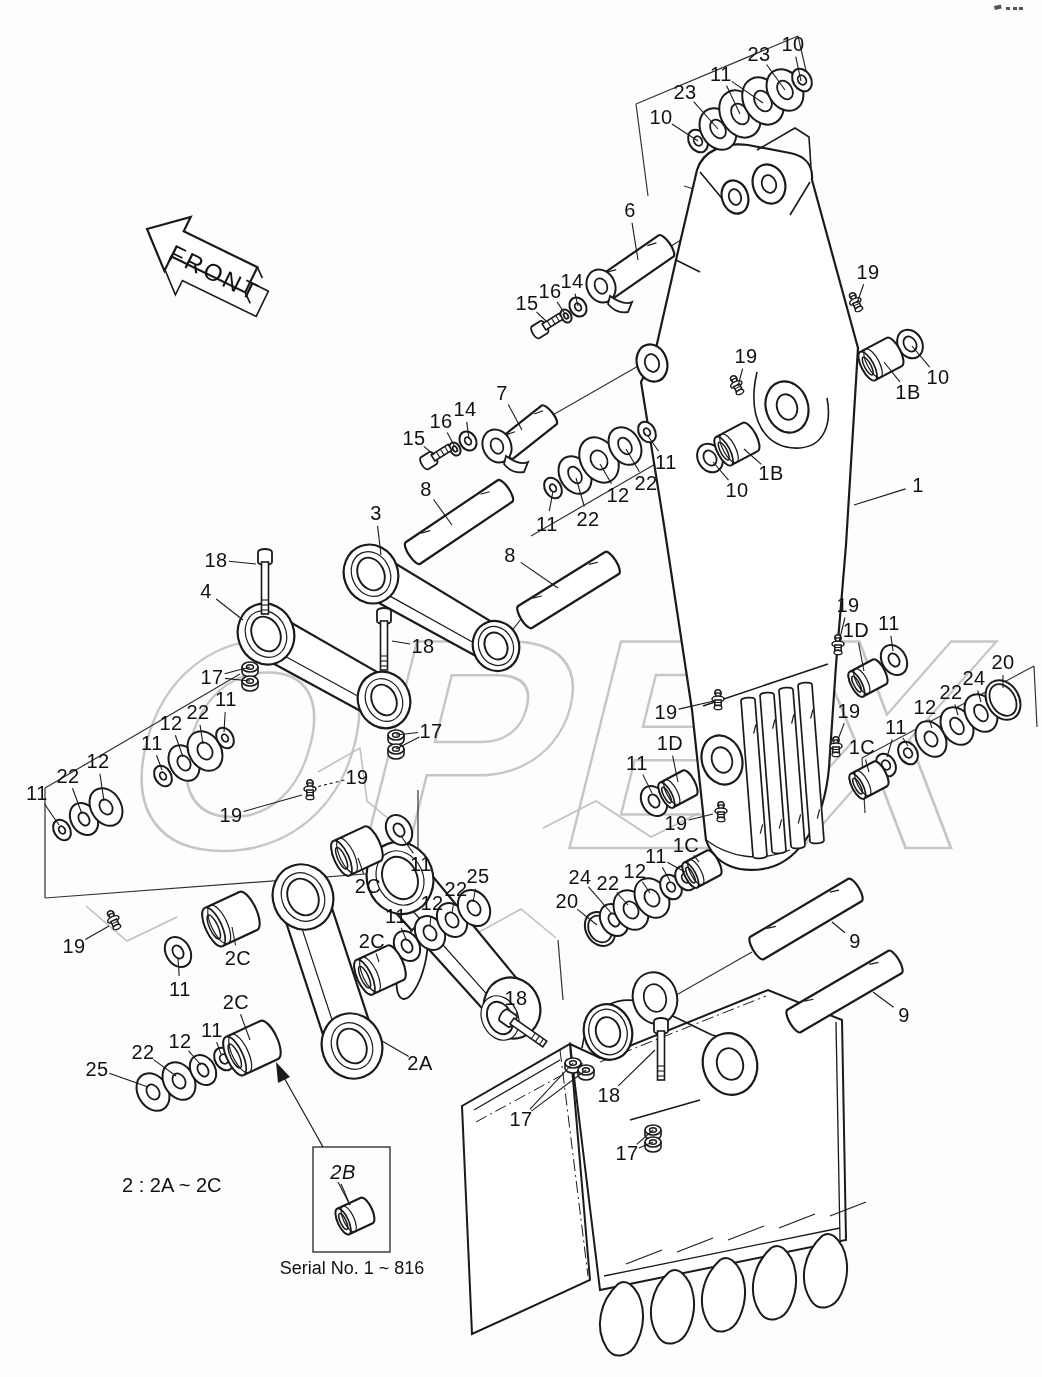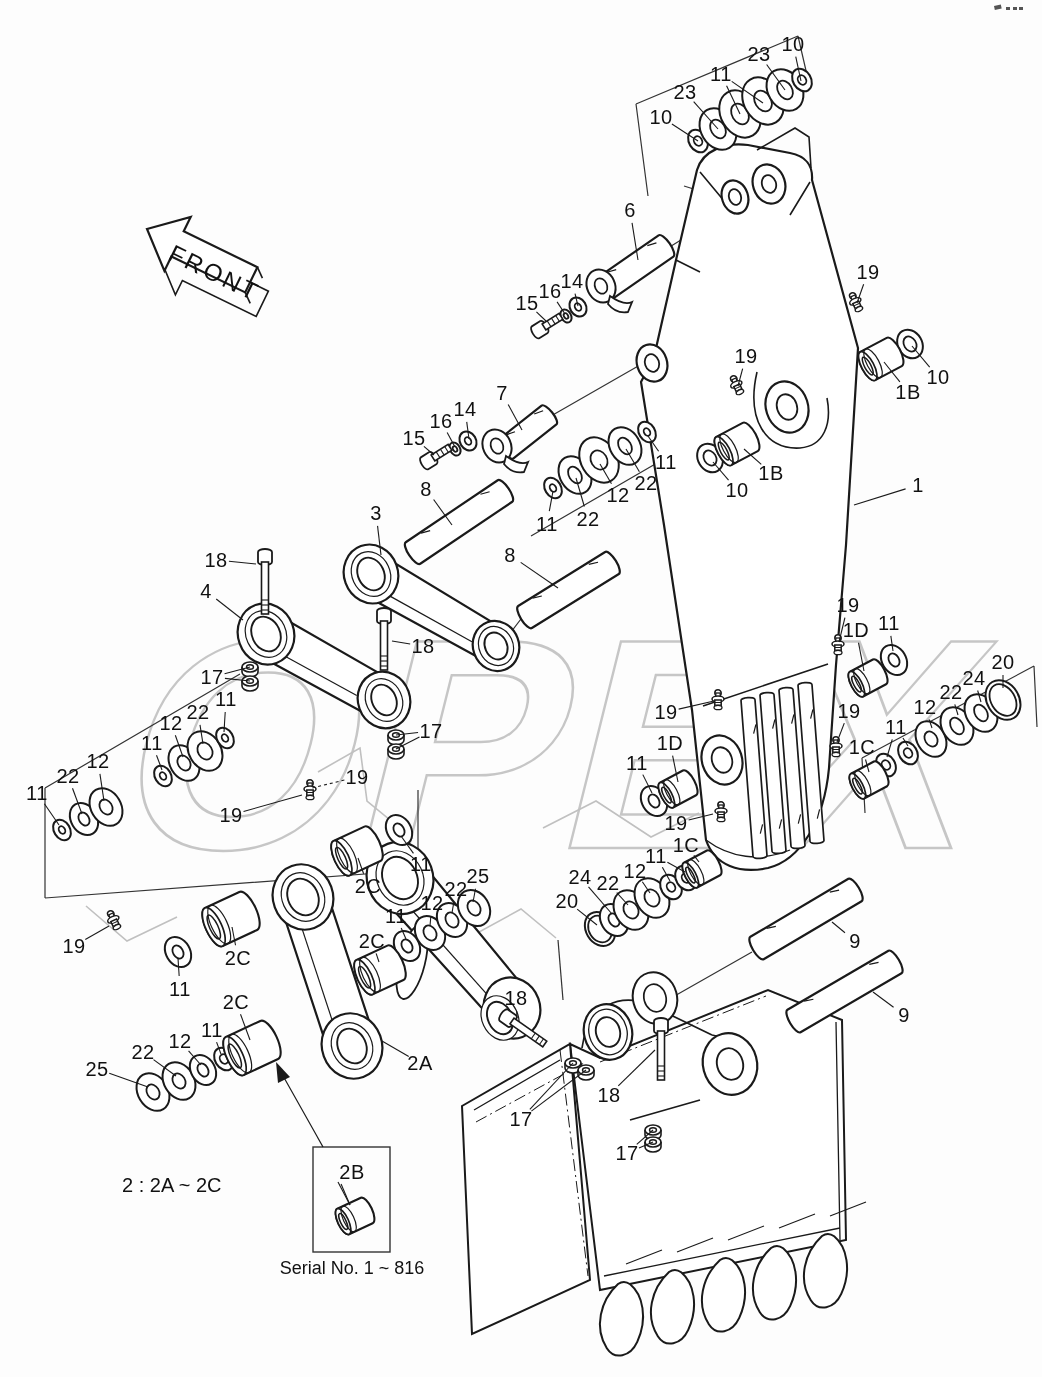--- a/index.html
+++ b/index.html
@@ -693,15 +693,15 @@
       <div class="callout" style="left: 97px; top: 1069px;">25</div>
       <div class="callout" style="left: 143px; top: 1052px;">22</div>
       <div class="callout" style="left: 180px; top: 1041px;">12</div>
       <div class="callout" style="left: 212px; top: 1030px;">11</div>
       <div class="callout" style="left: 516px; top: 998px;">18</div>
       <div class="callout" style="left: 521px; top: 1119px;">17</div>
       <div class="callout" style="left: 609px; top: 1095px;">18</div>
       <div class="callout" style="left: 627px; top: 1153px;">17</div>
       <div class="callout" style="left: 855px; top: 941px;">9</div>
       <div class="callout" style="left: 904px; top: 1015px;">9</div>
-      <div class="callout" style="left: 352px; top: 1172px;">2B</div>
+      <div class="callout" style="left: 343px; top: 1172px; font-style: italic;">2B</div>
     </div>
 </div>
 
 </body></html>

